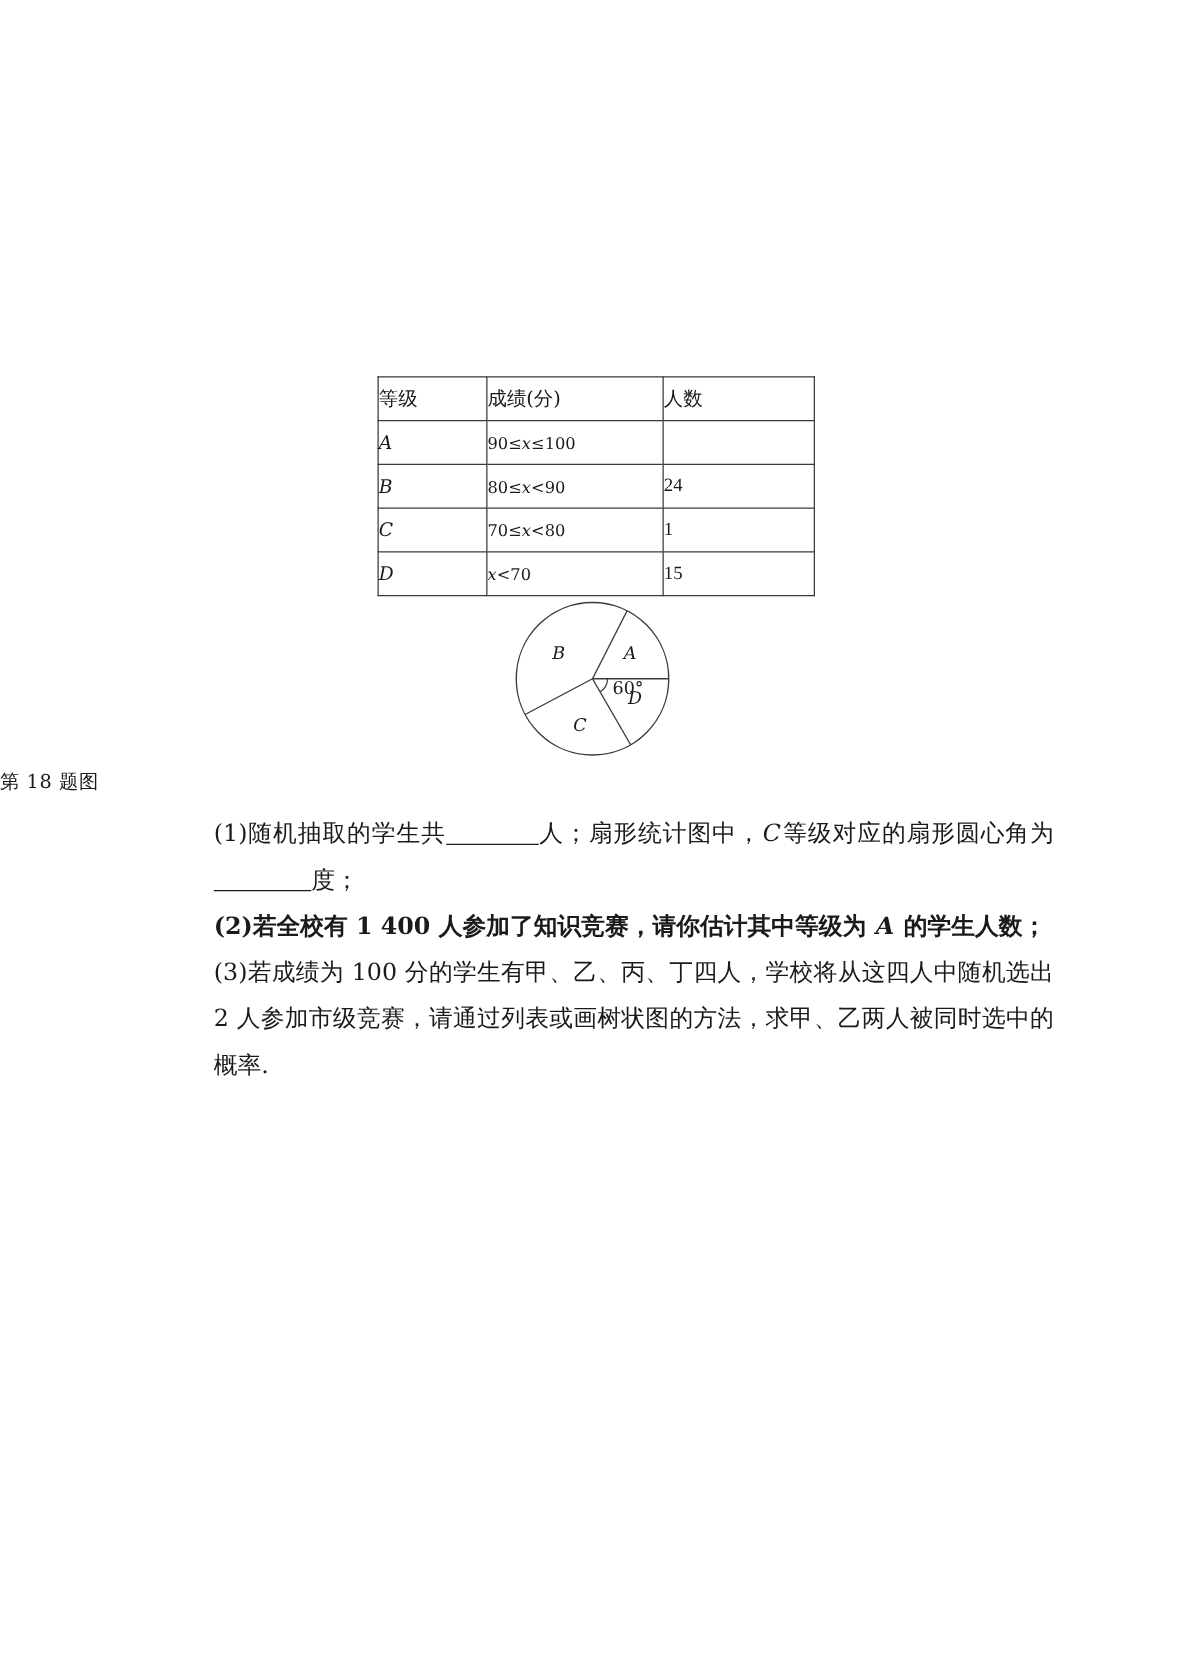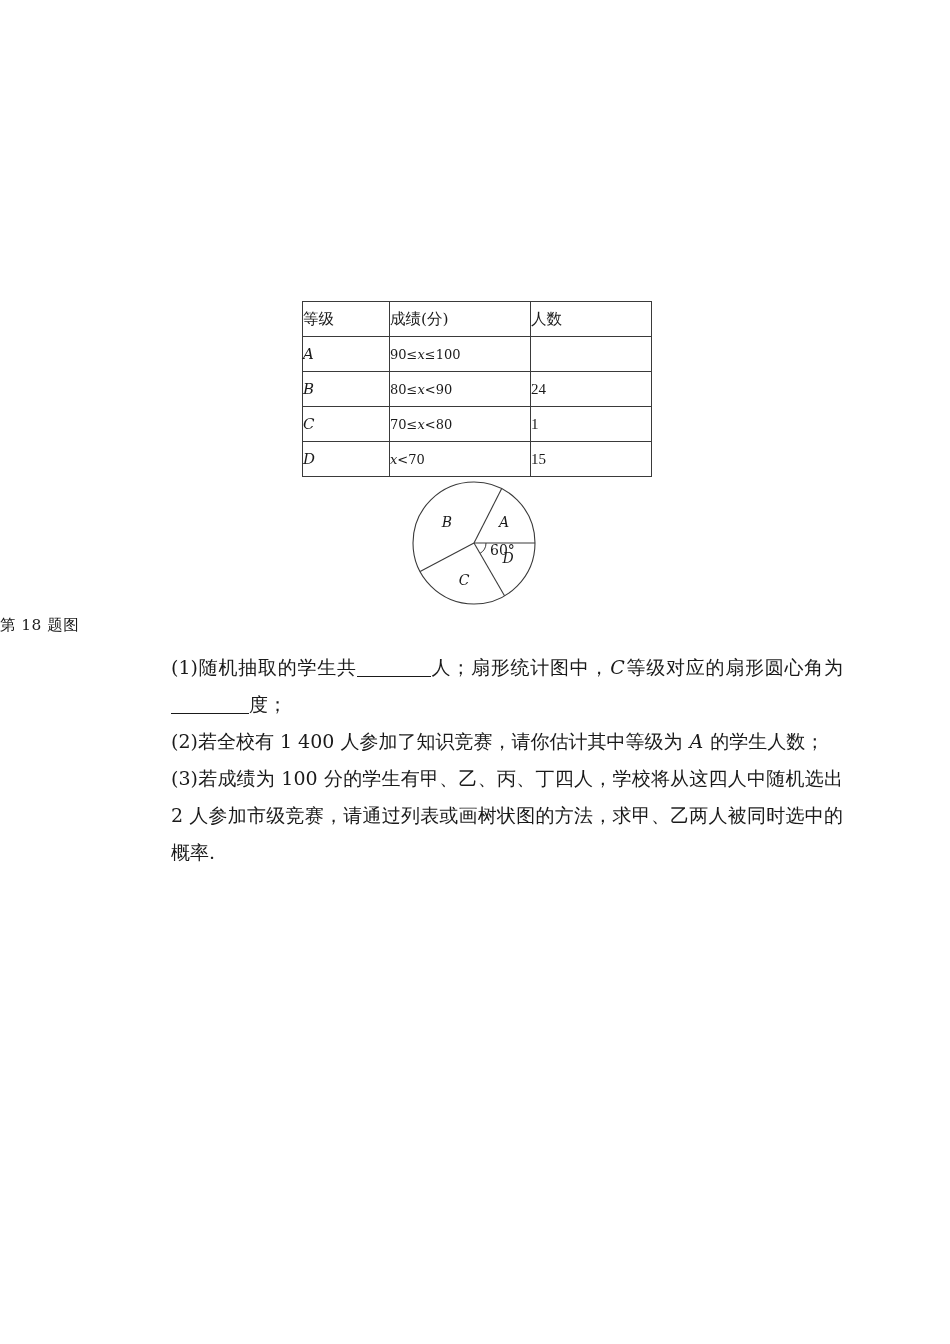--- a/index.html
+++ b/index.html
@@ -107,21 +107,21 @@
     position: absolute;
     left: 143px;
     width: 672px;
     font-size: 19px;
     line-height: 37px;
     text-align: justify;
     text-justify: inter-ideograph;
     margin-left: 28px;
   }
   #q1 { top: 649px; }
-  #q2 { top: 723px; }
+  #q2 { top: 723px; font-weight: bold; }
   #q3 { top: 760px; }
 
   .blank-s {
     display: inline-block;
     width: 74px;
     border-bottom: 1px solid #1a1a1a;
     vertical-align: -3px;
   }
   .blank-e {
     display: inline-block;

